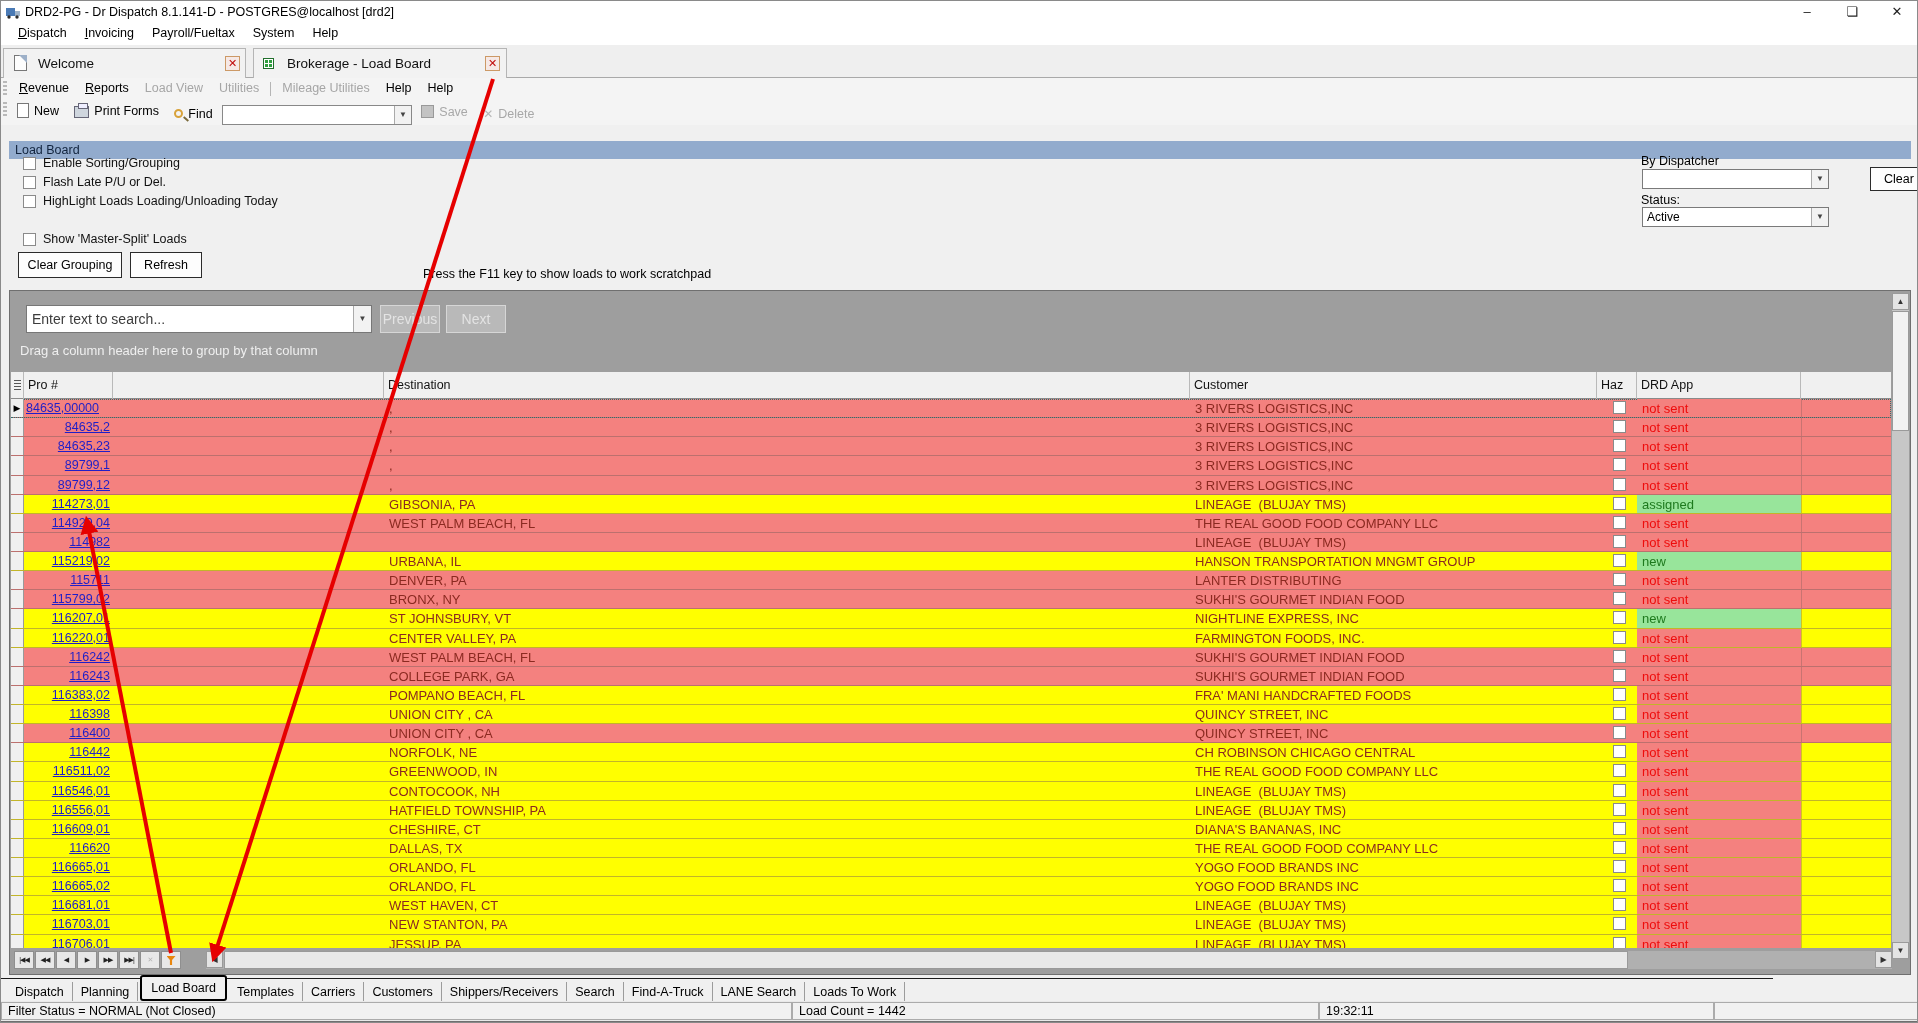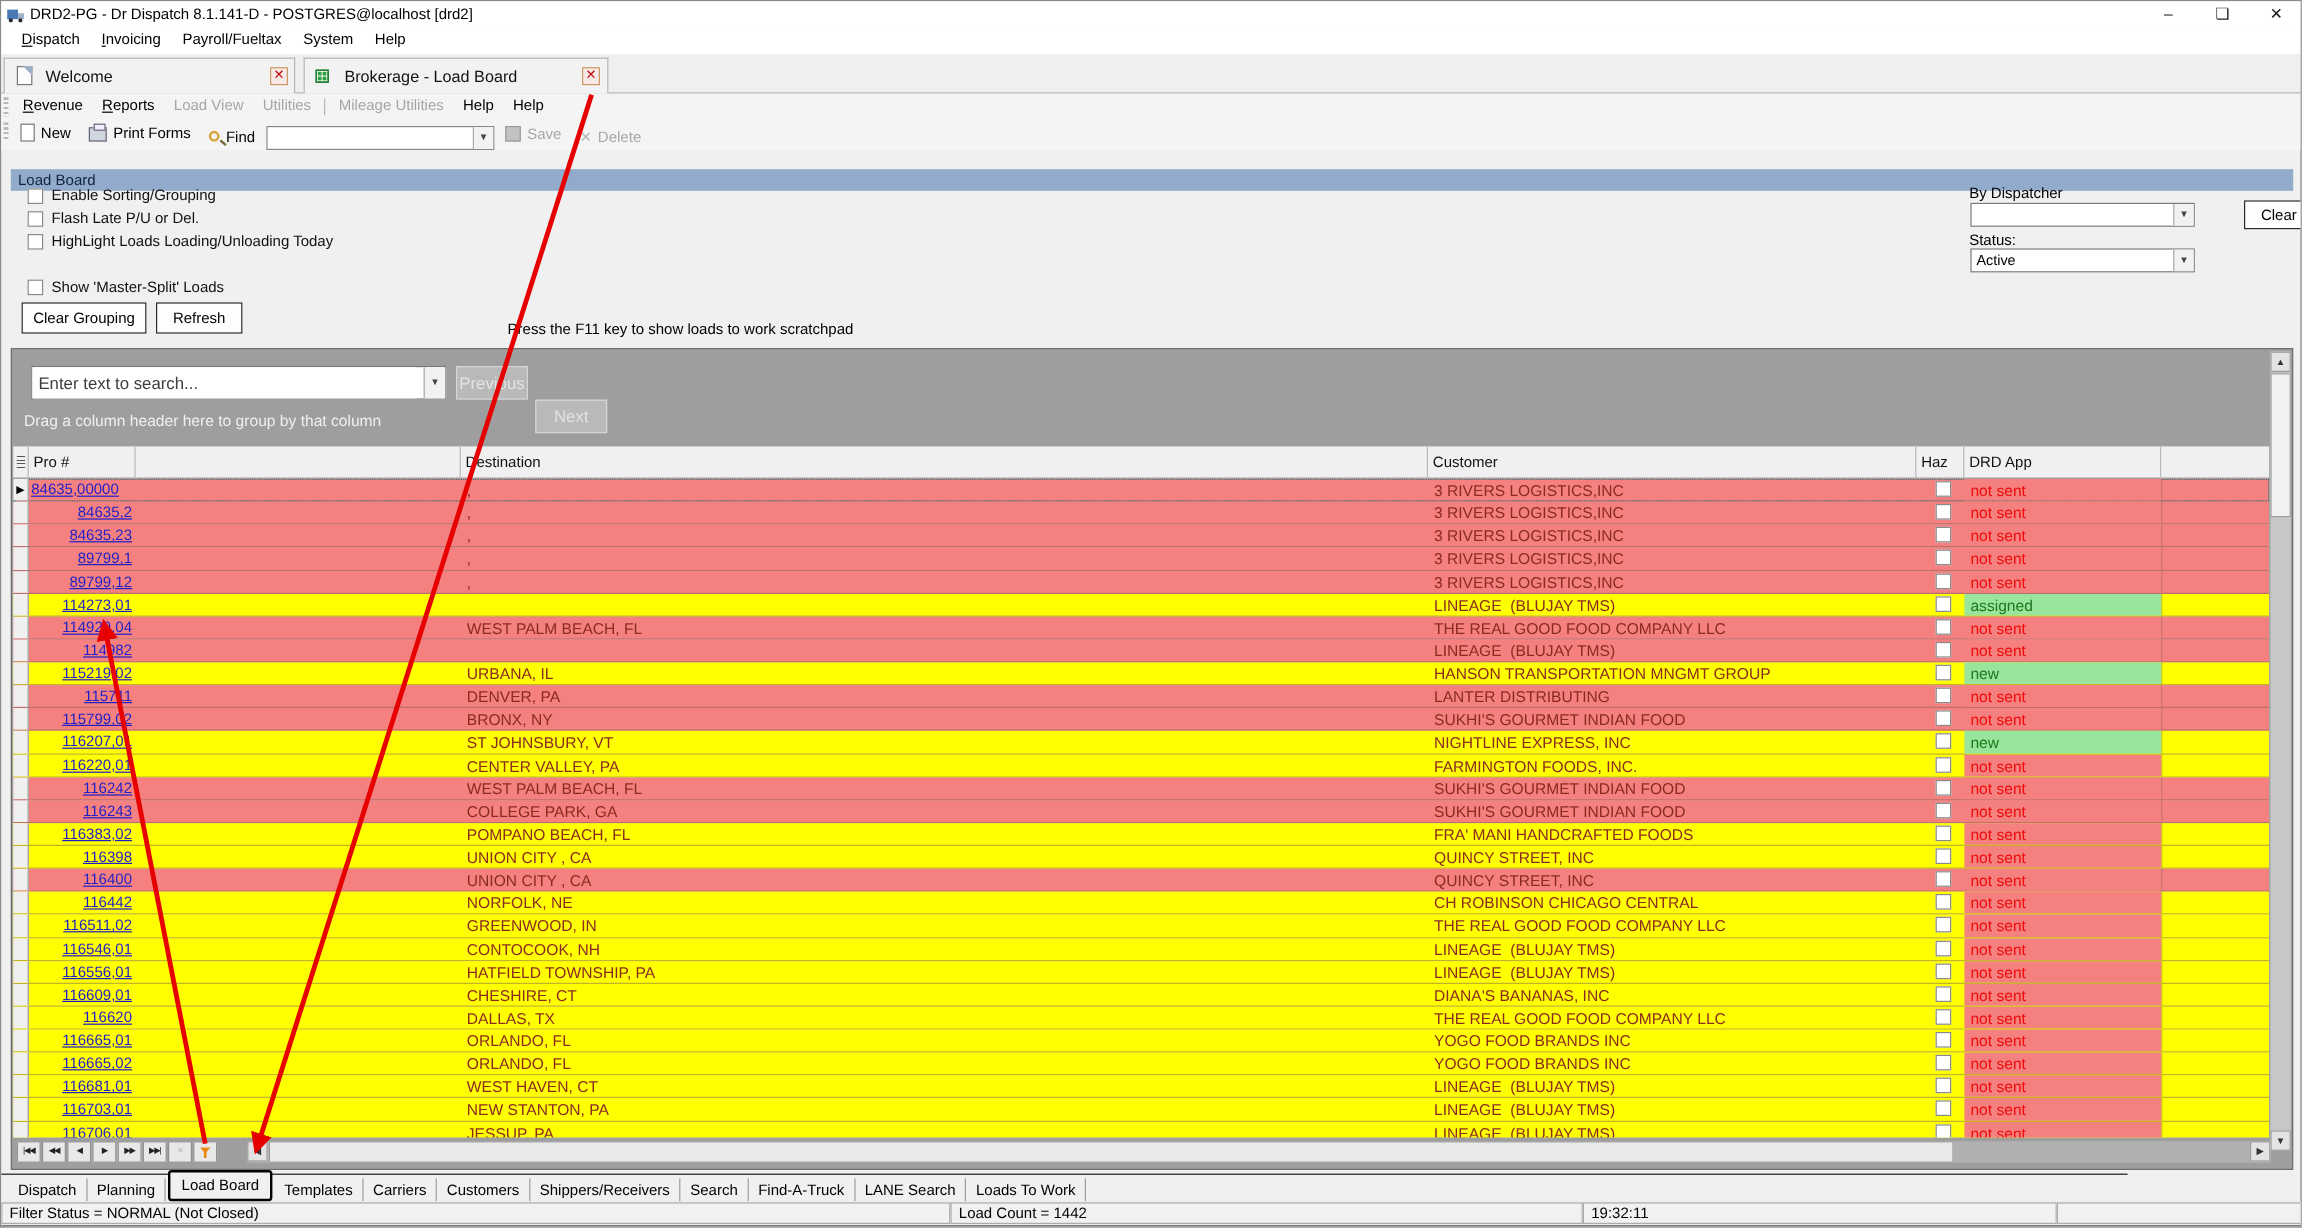--- a/index.html
+++ b/index.html
@@ -224,21 +224,21 @@
 <div class="abs" style="left:1640px;top:192px;font-size:12.5px;">Status:</div>
 <div class="sel" style="left:1641px;top:206px;width:187px;">
   <span>Active</span><span class="dd-arrow">▼</span></div>
 
 <div class="abs" id="gridpanel">
   <div class="abs" id="searchbox">
     <input value="Enter text to search..." style="">
     <span class="dd-arrow">▼</span>
   </div>
   <div class="graybtn" style="left:370px;">Previous</div>
-  <div class="graybtn" style="left:436px;margin-top:28px;">Next</div>
+  <div class="graybtn" style="left:436px;">Next</div>
   <div class="abs" id="grouphint">Drag a column header here to group by that column</div>
 
   <div class="abs" id="gridheader">
     <span id="hmenu"></span>
     <span class="hcell" style="left:13px;width:89px;">Pro #</span>
     <span class="hcell" style="left:102px;width:271px;"></span>
     <span class="hcell" style="left:373px;width:806px;">Destination</span>
     <span class="hcell" style="left:1179px;width:407px;">Customer</span>
     <span class="hcell" style="left:1586px;width:40px;">Haz</span>
     <span class="hcell" style="left:1626px;width:164px;">DRD App</span>
@@ -303,20 +303,21 @@
         <div class="cell haz">
           <span class="cbbox"></span>
         </div>
         <div class="cell drd">not sent</div>
         <div class="cell trail"></div>
       </div>
       <div class="row yellow">
         <div class="cell ind"></div>
         <div class="cell pro"><a href="#">114273,01</a></div>
         <div class="cell" style="left: 102px; width: 271px;"></div>
+        <div class="cell dest">GIBSONIA, PA</div>
         <div class="cell cust">LINEAGE  (BLUJAY TMS)</div>
         <div class="cell haz">
           <span class="cbbox"></span>
         </div>
         <div class="cell drd green">assigned</div>
         <div class="cell trail"></div>
       </div>
       <div class="row pink">
         <div class="cell ind"></div>
         <div class="cell pro"><a href="#">114929,04</a></div>

